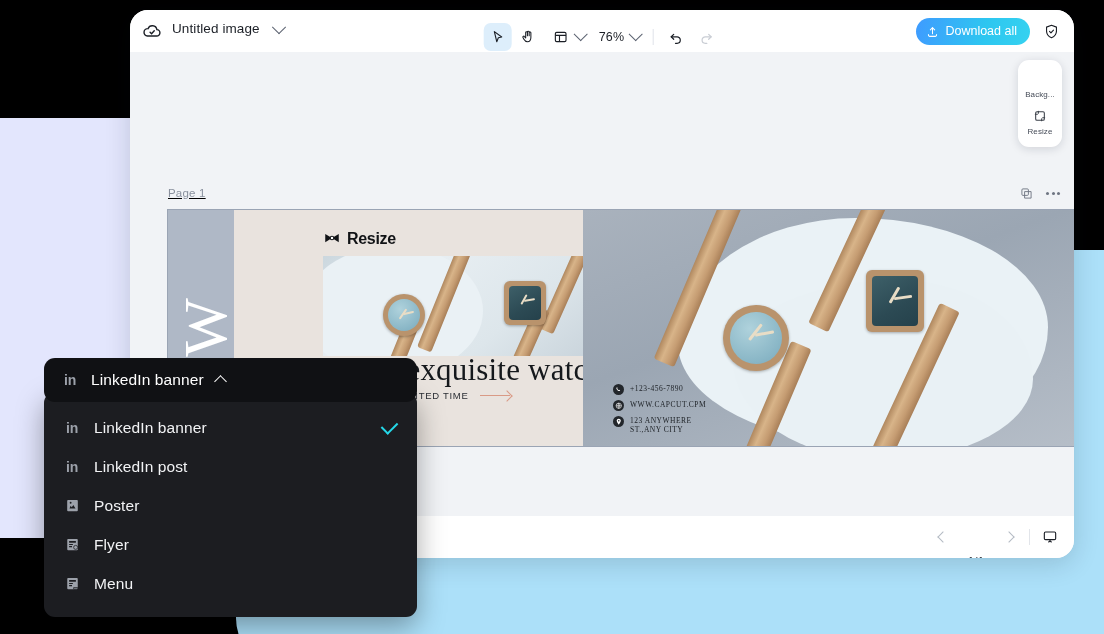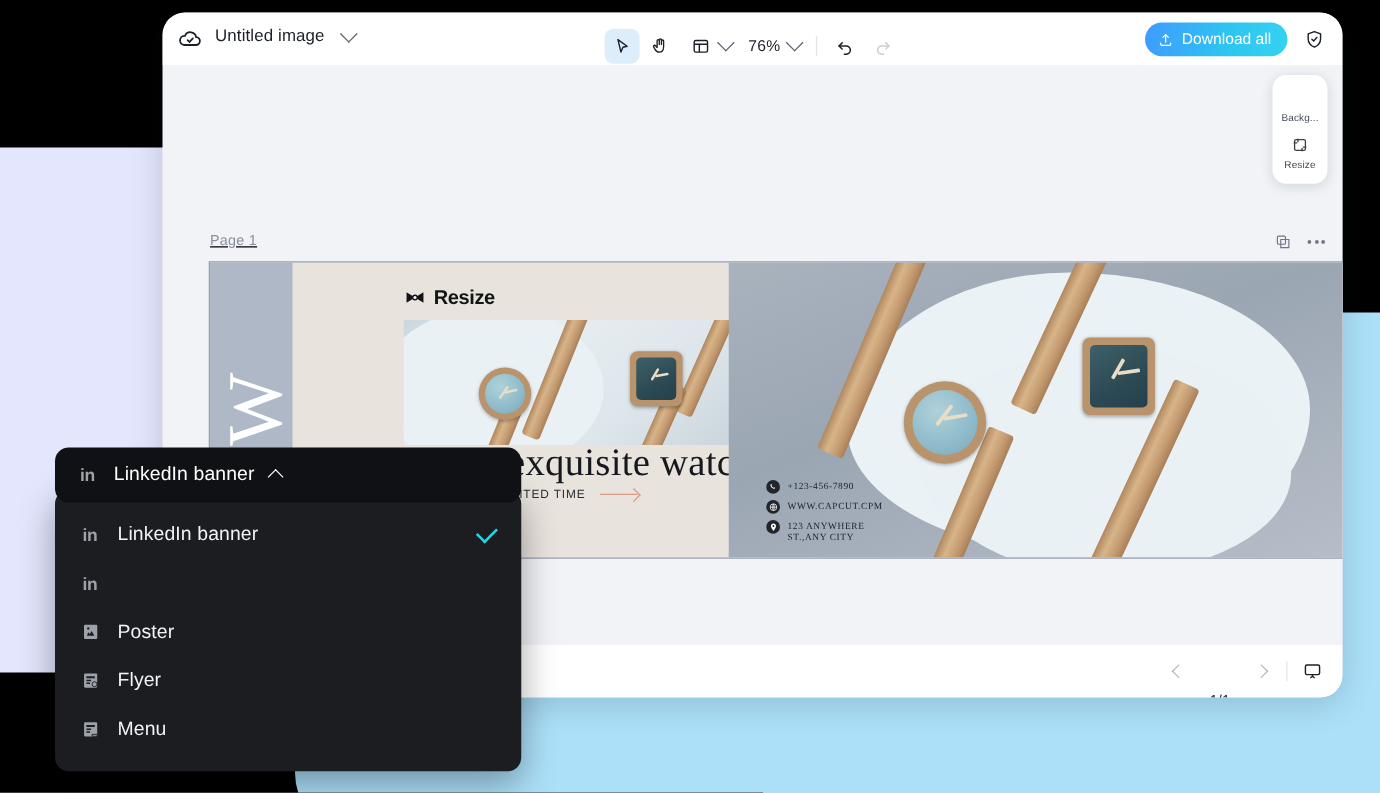--- a/index.html
+++ b/index.html
@@ -774,20 +774,21 @@
           <span class="in-glyph">in</span>
         </span>
       <span class="dd-item-label">LinkedIn banner</span>
       <i class="check"></i>
     </div>
 
     <div class="dd-item">
       <span class="li-icon">
           <span class="in-glyph">in</span>
         </span>
+      <span class="dd-item-label">LinkedIn post</span>
     </div>
 
     <div class="dd-item">
       <span class="li-icon">
         <svg viewBox="0 0 24 24" width="15" height="15" fill="#9CA1AA">
           <path d="M5 3h14a1.5 1.5 0 0 1 1.5 1.5v15A1.5 1.5 0 0 1 19 21H5a1.5 1.5 0 0 1-1.5-1.5v-15A1.5 1.5 0 0 1 5 3zm2.2 13.8h9.6L13.4 11l-2.6 3.6-1.8-2.1z"></path>
           <circle cx="9" cy="7.6" r="1.5" fill="#1C1D21"></circle>
         </svg>
       </span>
       <span class="dd-item-label">Poster</span>

